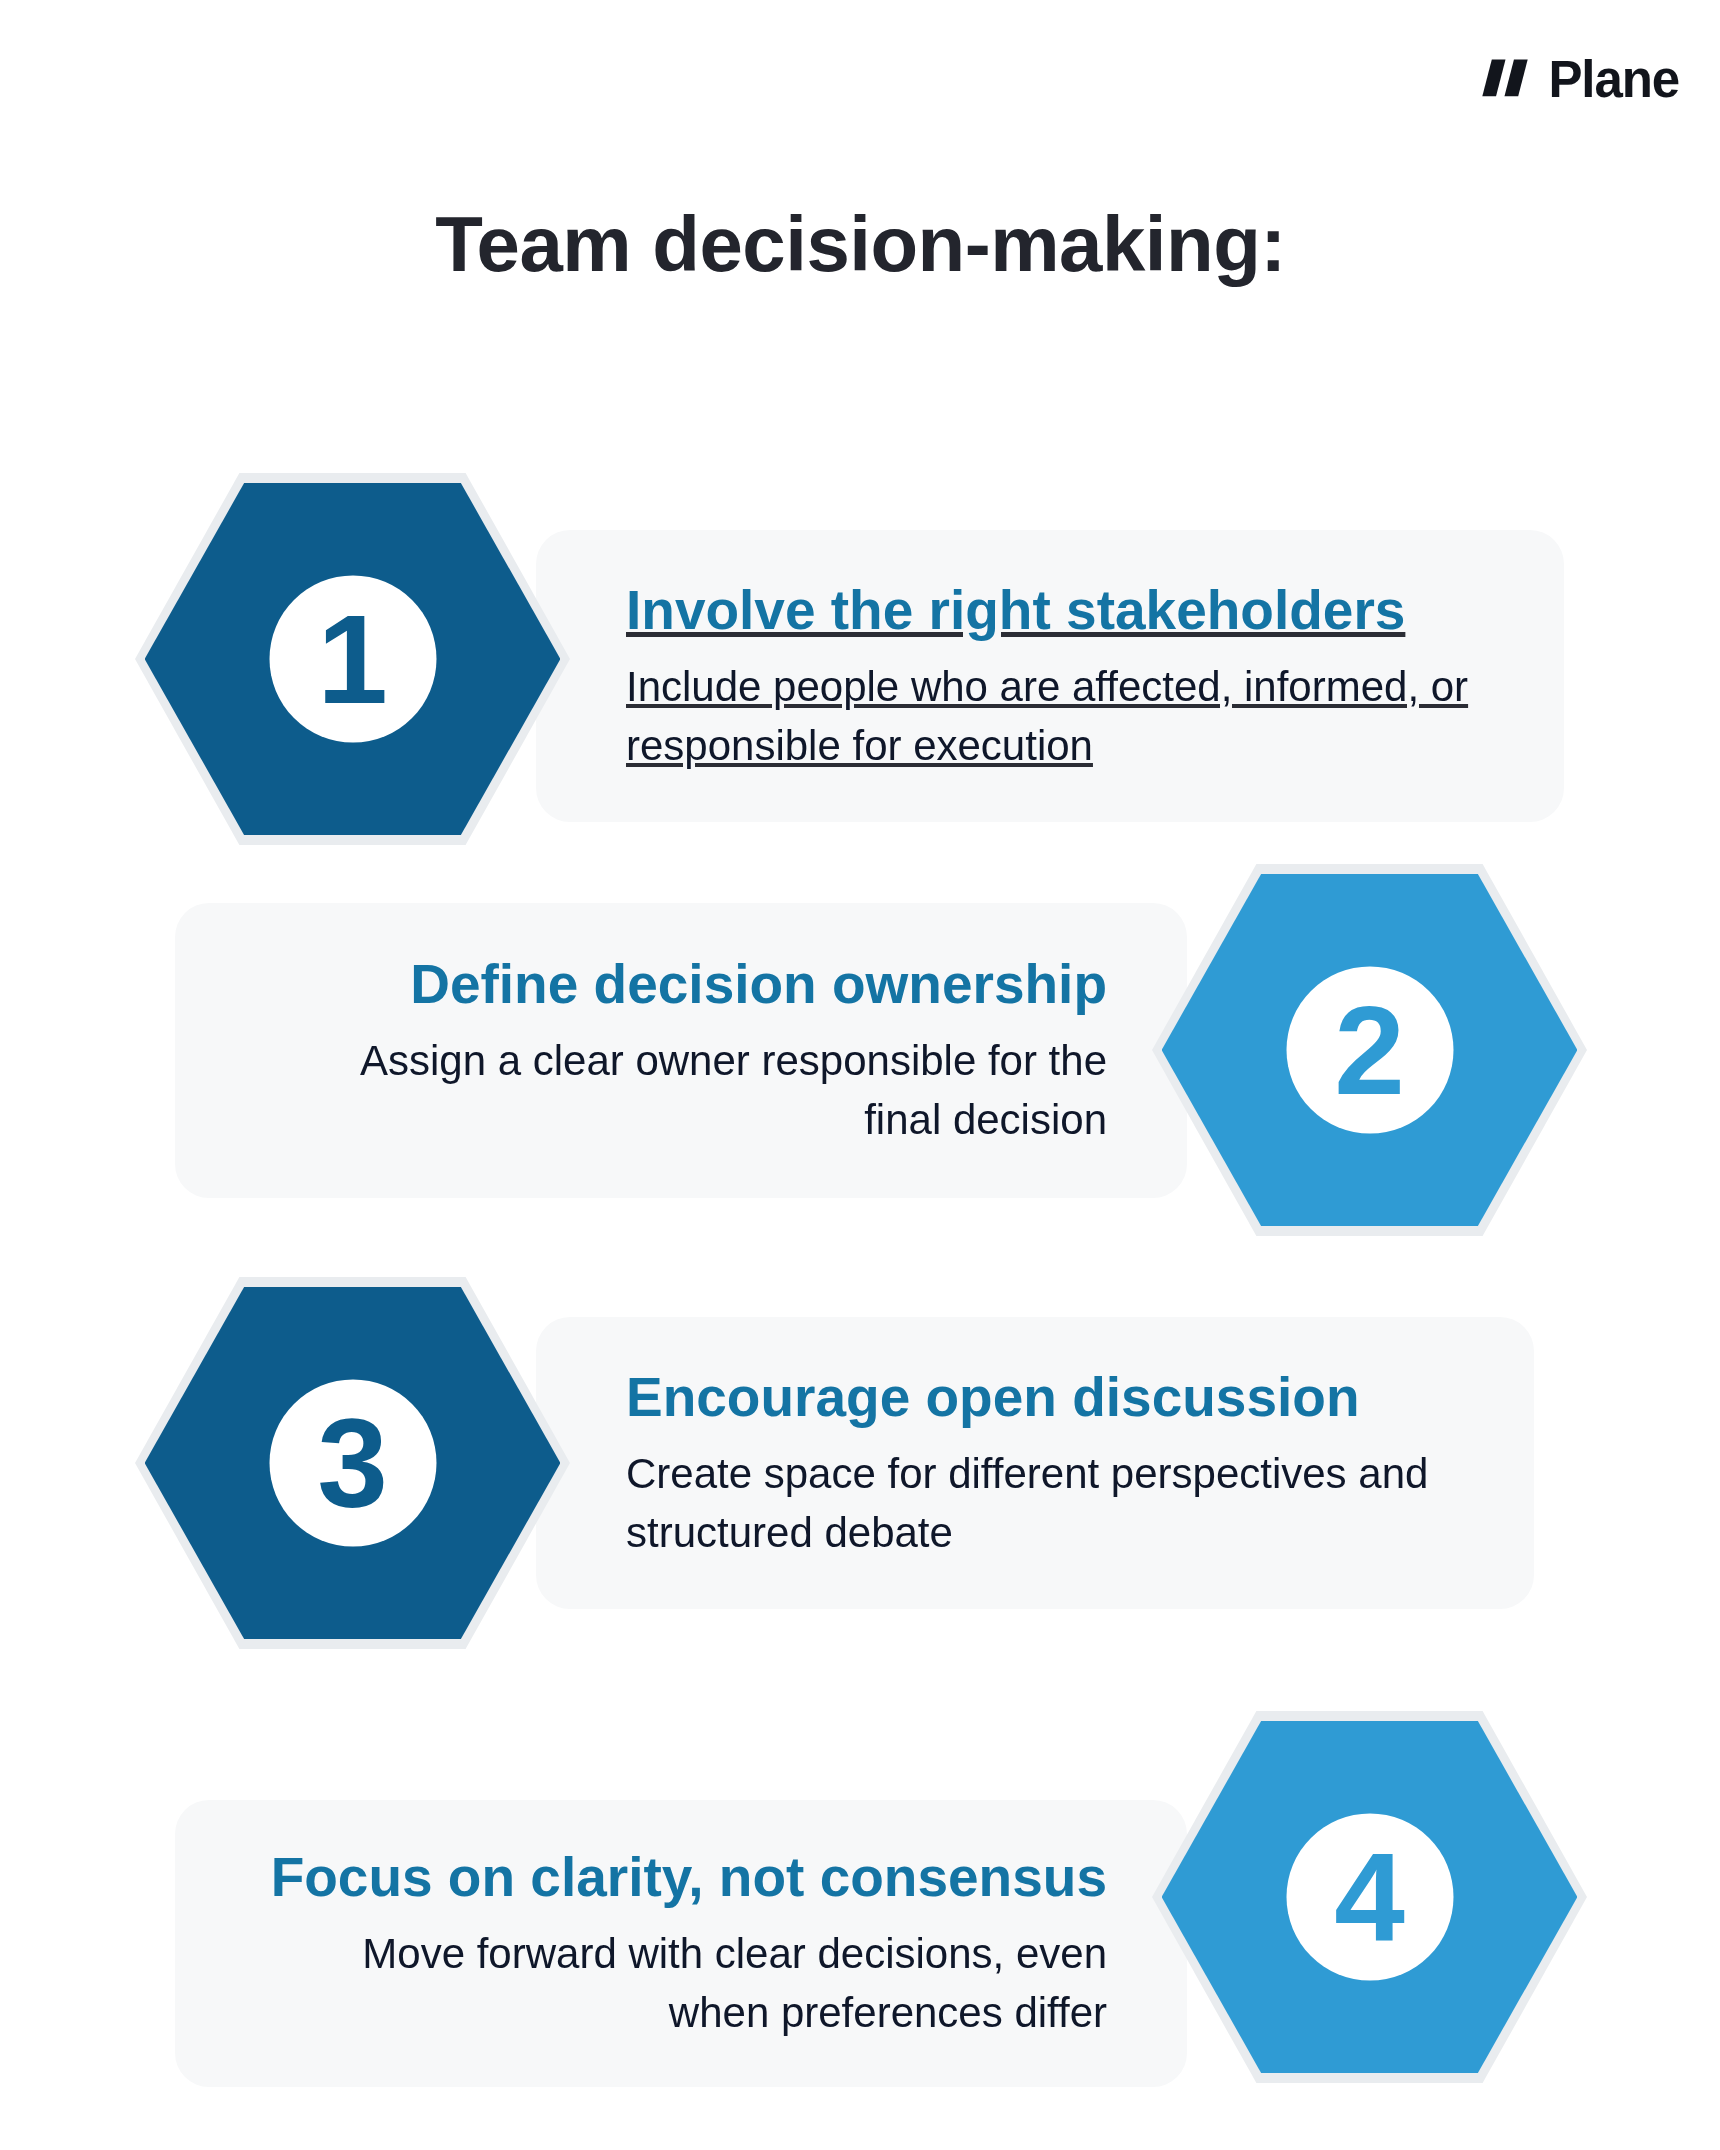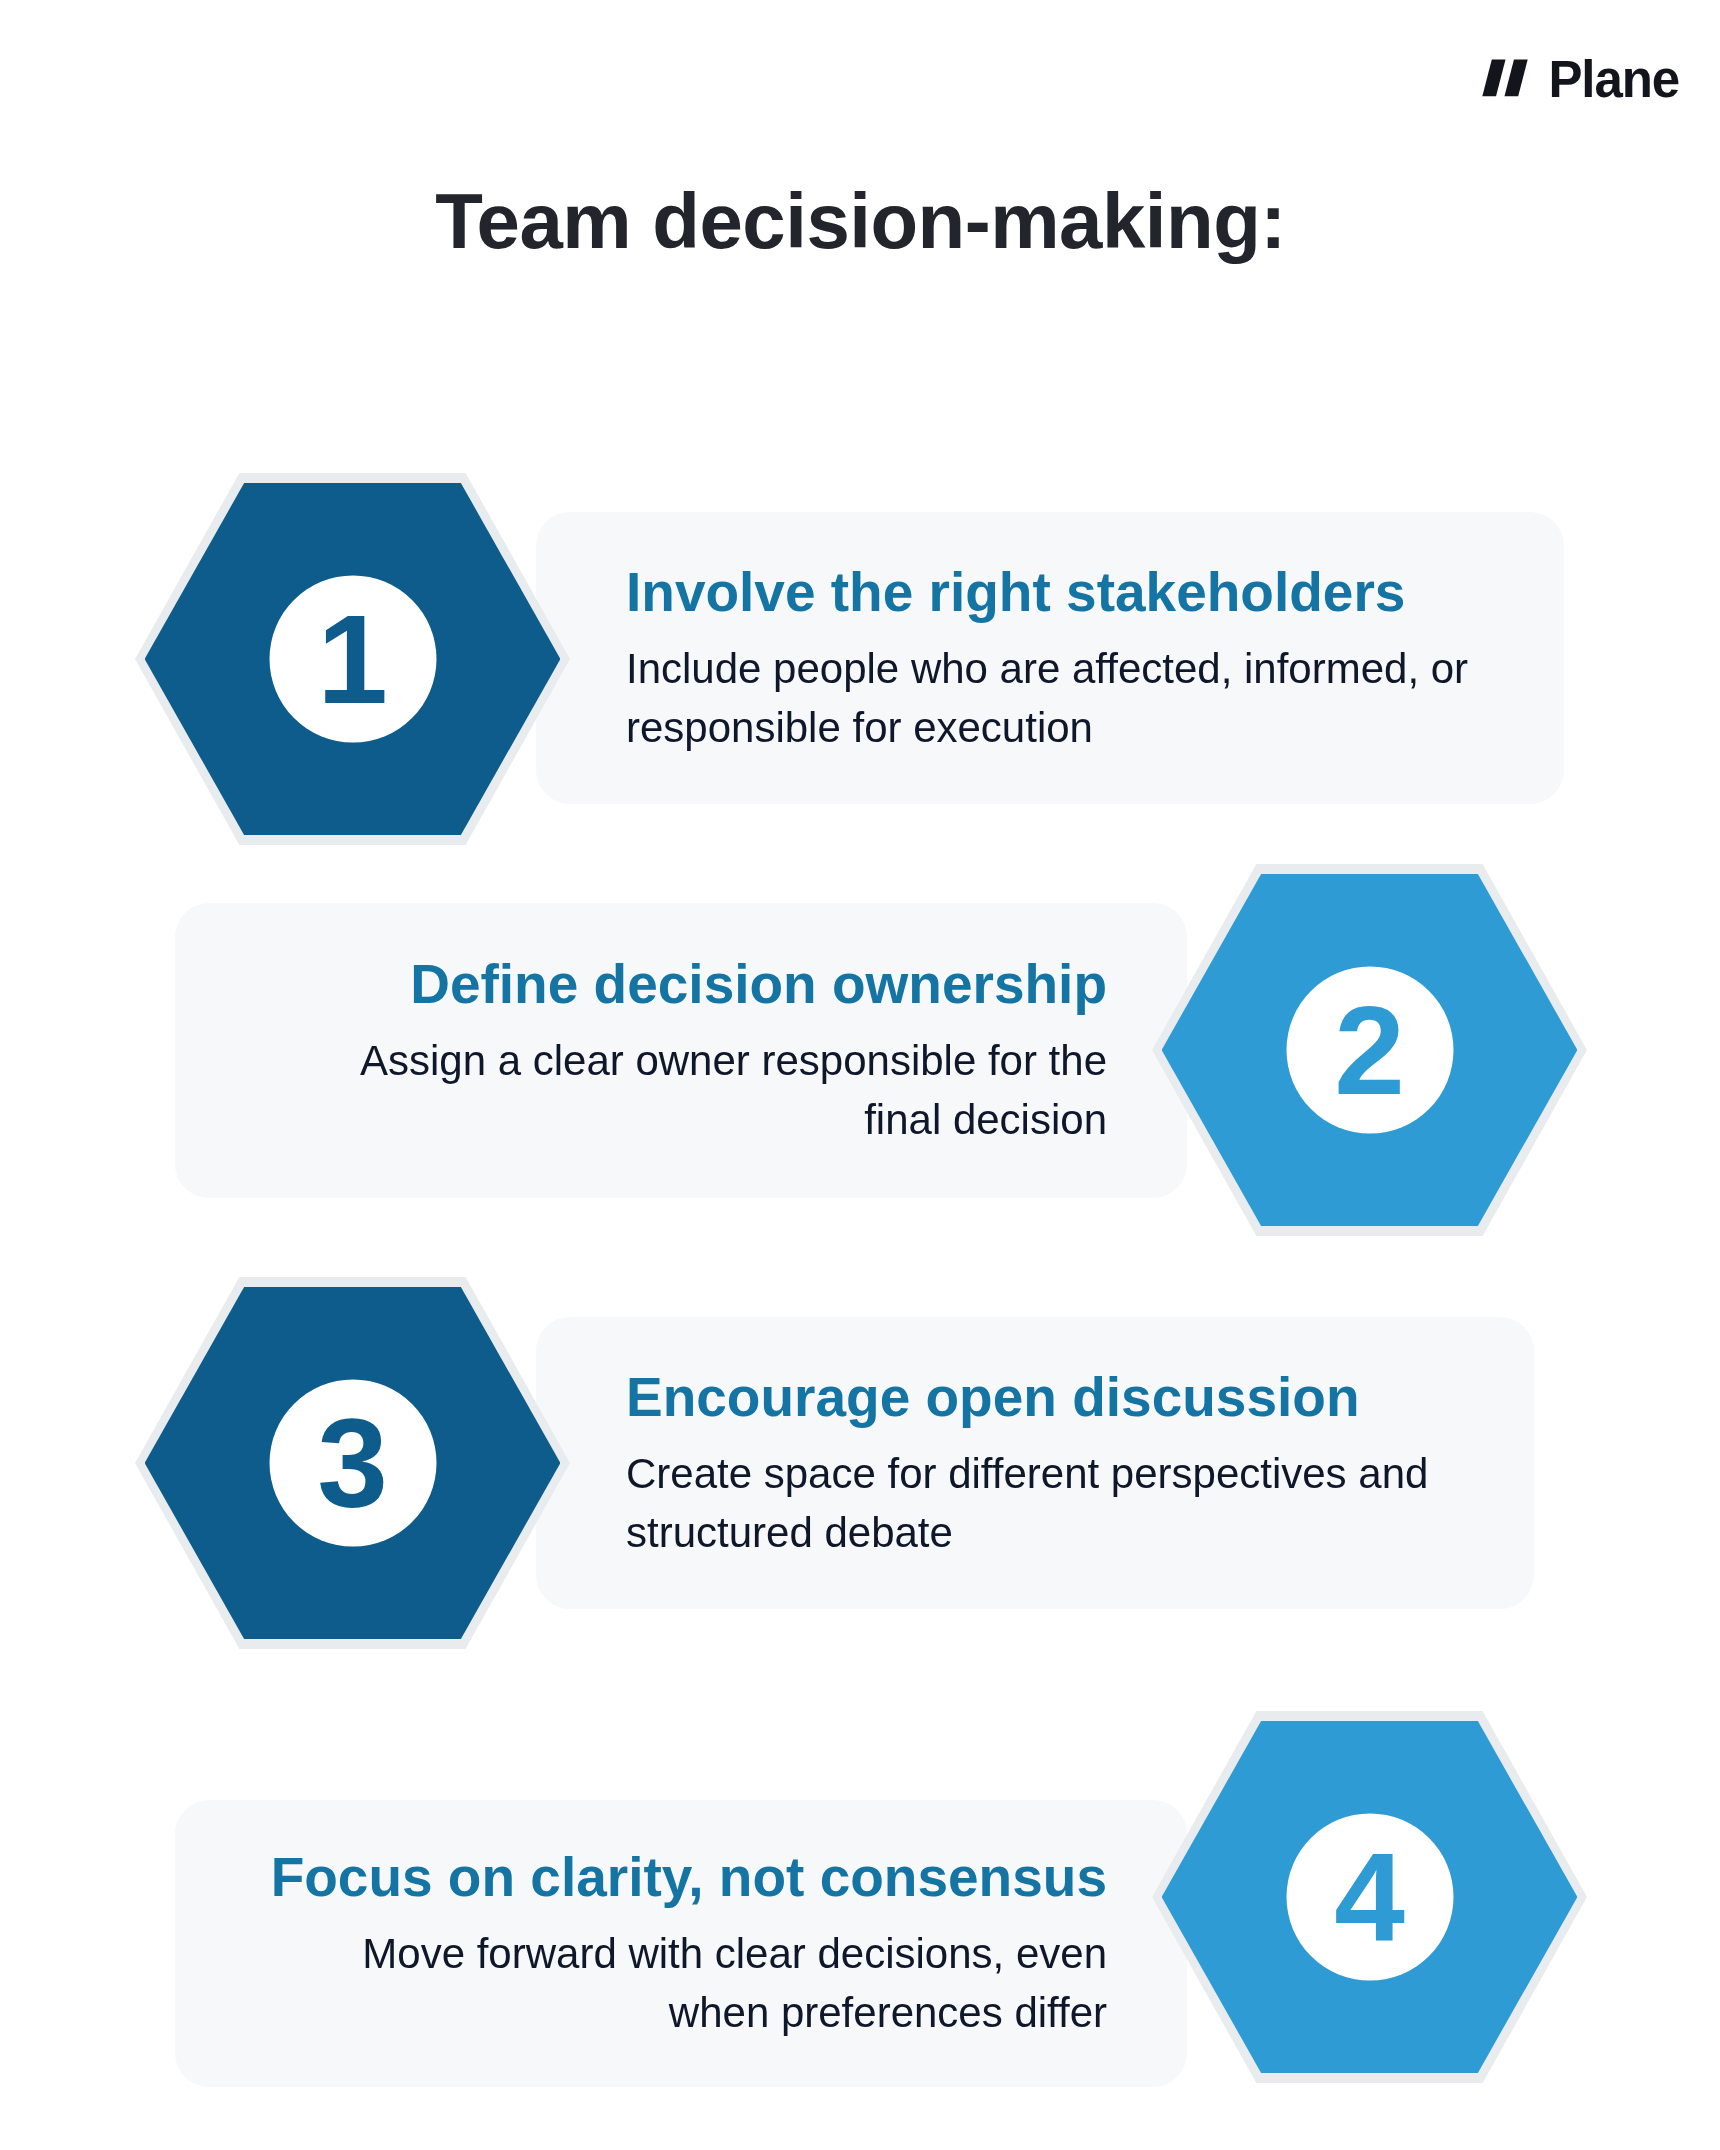--- a/index.html
+++ b/index.html
@@ -28,21 +28,21 @@
   .logo-text {
     font-size: 51px;
     font-weight: 700;
     color: #12151c;
     letter-spacing: -1.1px;
   }
 
   
   .main-title {
     position: absolute;
-    top: 177px;
+    top: 200px;
     left: 0;
     width: 100%;
     text-align: center;
     font-size: 78px;
     line-height: 1.13;
     font-weight: 700;
     color: #23252d;
     letter-spacing: -0.5px;
   }
 
@@ -53,21 +53,21 @@
     border-radius: 34px;
     display: flex;
     flex-direction: column;
     justify-content: center;
     gap: 15px;
     z-index: 1;
   }
   .card--left  { align-items: flex-start; text-align: left;  padding: 0 32px 0 90px; }
   .card--right { align-items: flex-end;   text-align: right; padding: 0 80px 0 64px; }
 
-  .card1 { left: 536px; top: 512px;  width: 1028px; height: 292px; }
+  .card1 { left: 536px; top: 530px;  width: 1028px; height: 292px; text-decoration: underline; }
   .card2 { left: 175px;  top: 903px; width: 1012px; height: 295px; justify-content: center; }
   .card3 { left: 536px; top: 1317px; width: 998px; height: 292px; padding-right: 16px; }
   .card4 { left: 175px;  top: 1800px; width: 1012px; height: 287px; }
 
   .card-title {
     font-size: 55px;
     font-weight: 700;
     color: #1474a4;
     line-height: 1.2;
   }

